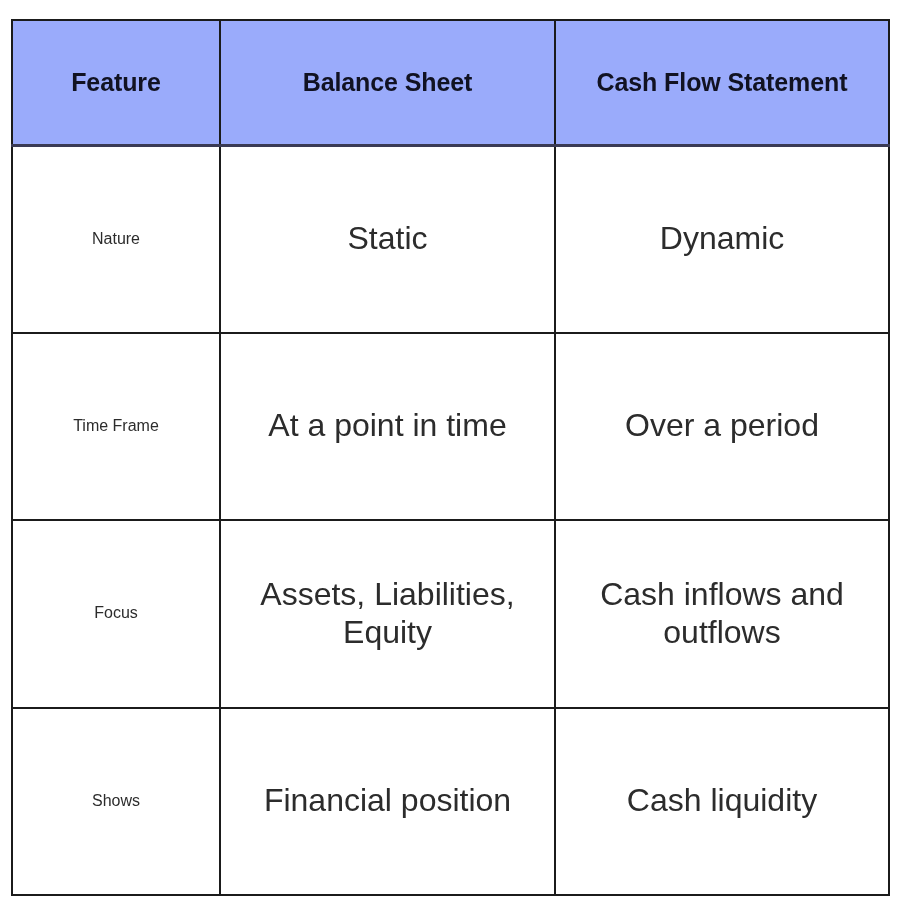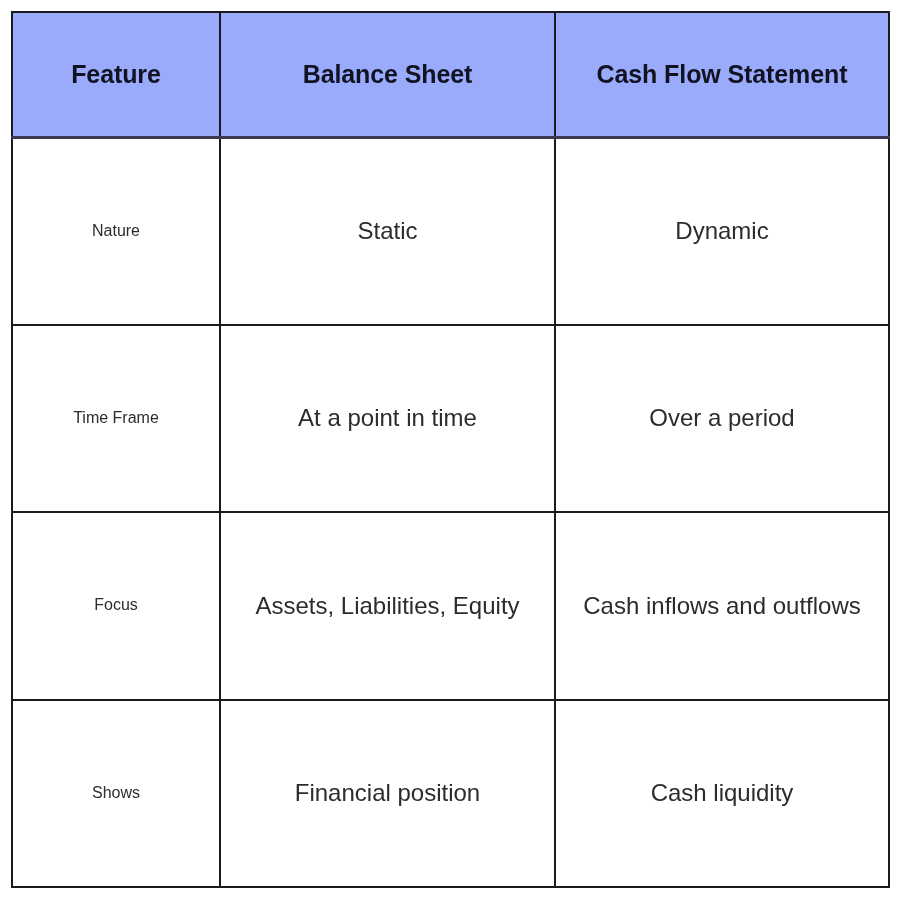--- a/index.html
+++ b/index.html
@@ -22,20 +22,21 @@
     height: 877px;
     box-sizing: border-box;
   }
 
   table.comparison-table {
     width: 877px;
     height: 877px;
     border-collapse: collapse;
     table-layout: fixed;
     background: #14532d;
+    margin-top: 8px;
   }
 
   table.comparison-table col.col-feature { width: 208px; }
   table.comparison-table col.col-b       { width: 335px; }
   table.comparison-table col.col-c       { width: 334px; }
 
   table.comparison-table th,
   table.comparison-table td {
     border: 2px solid #1b1b1b;
     text-align: center;
@@ -51,21 +52,21 @@
     font-size: 25px;
     letter-spacing: -0.1px;
     height: 125px;
     border-bottom: 3px solid #3a3a55;
   }
 
   table.comparison-table tbody td {
     background: #ffffff;
     color: #2c2c2c;
     font-weight: normal;
-    font-size: 24px;
+    font-size: 32px;
     line-height: 1.18;
     height: 125px;
   }
 
   table.comparison-table tbody tr td.cell-feature {
     font-size: 16px;
   }
 </style>
 </head>
 <body>

